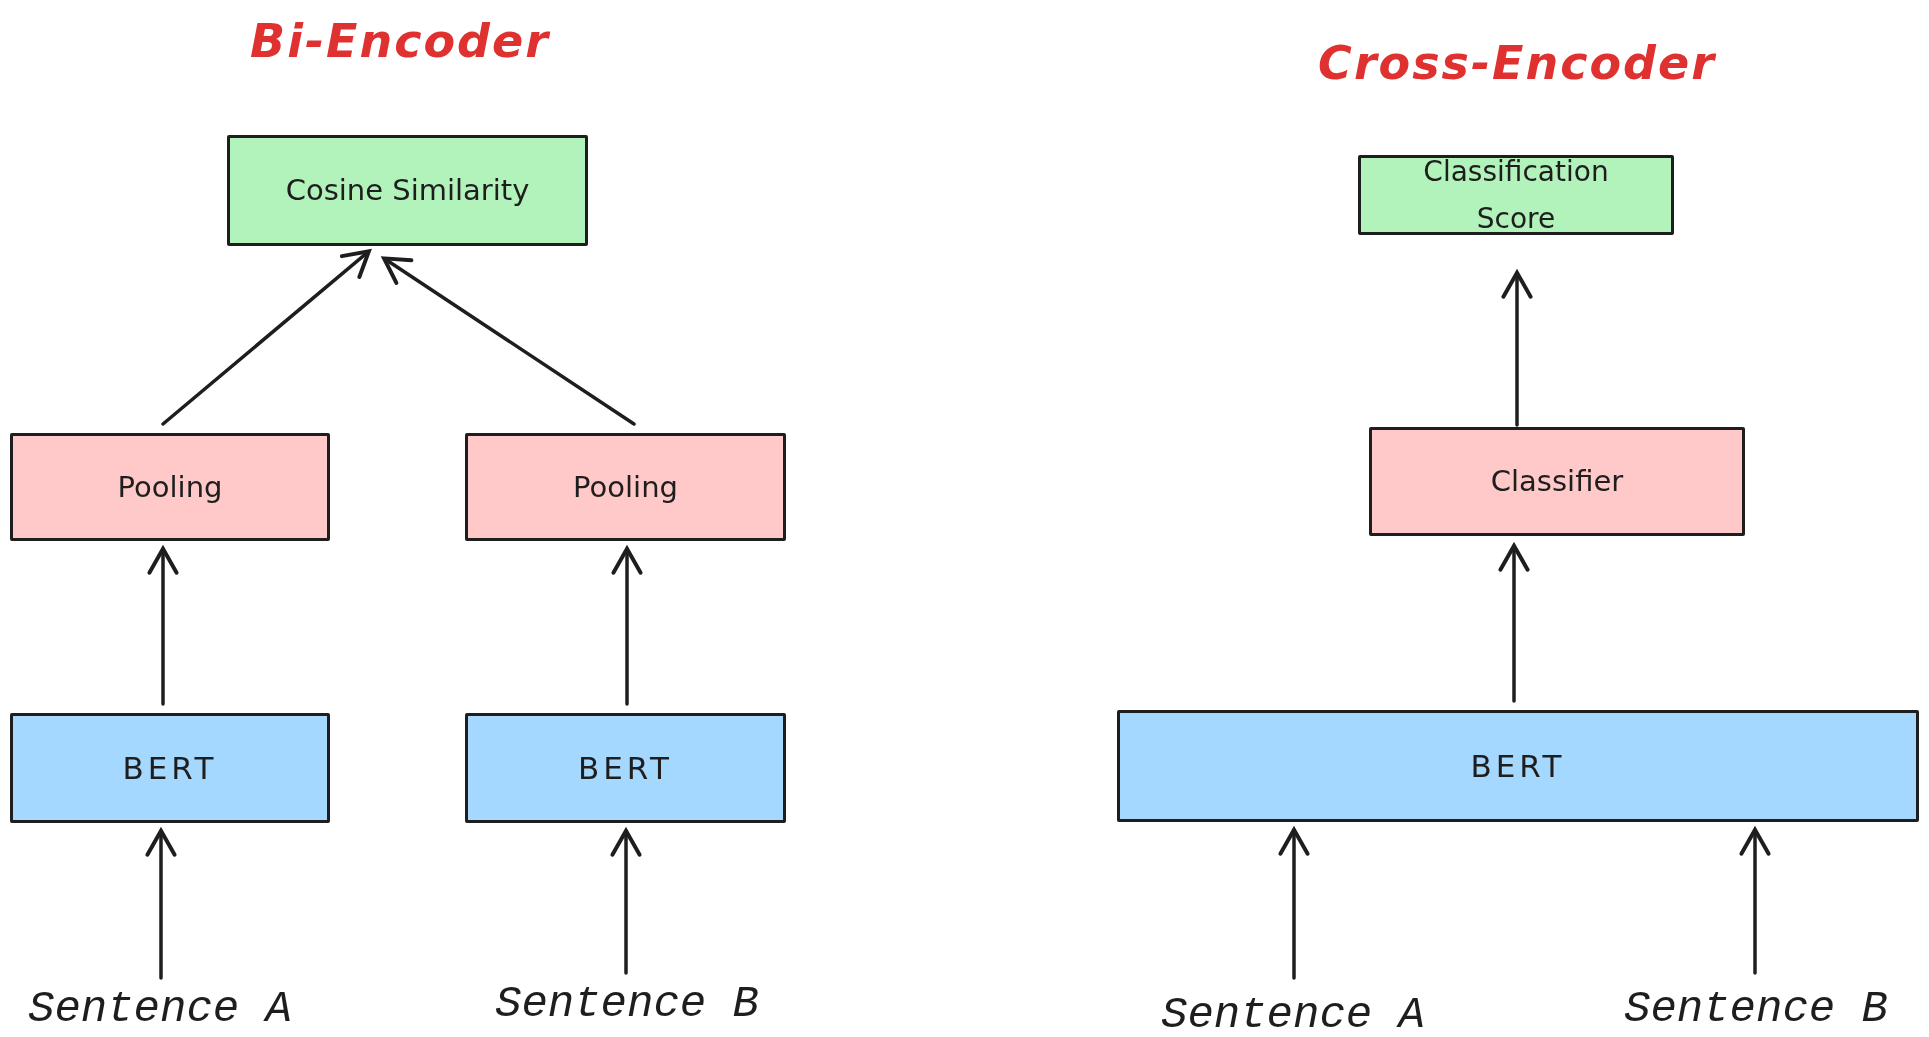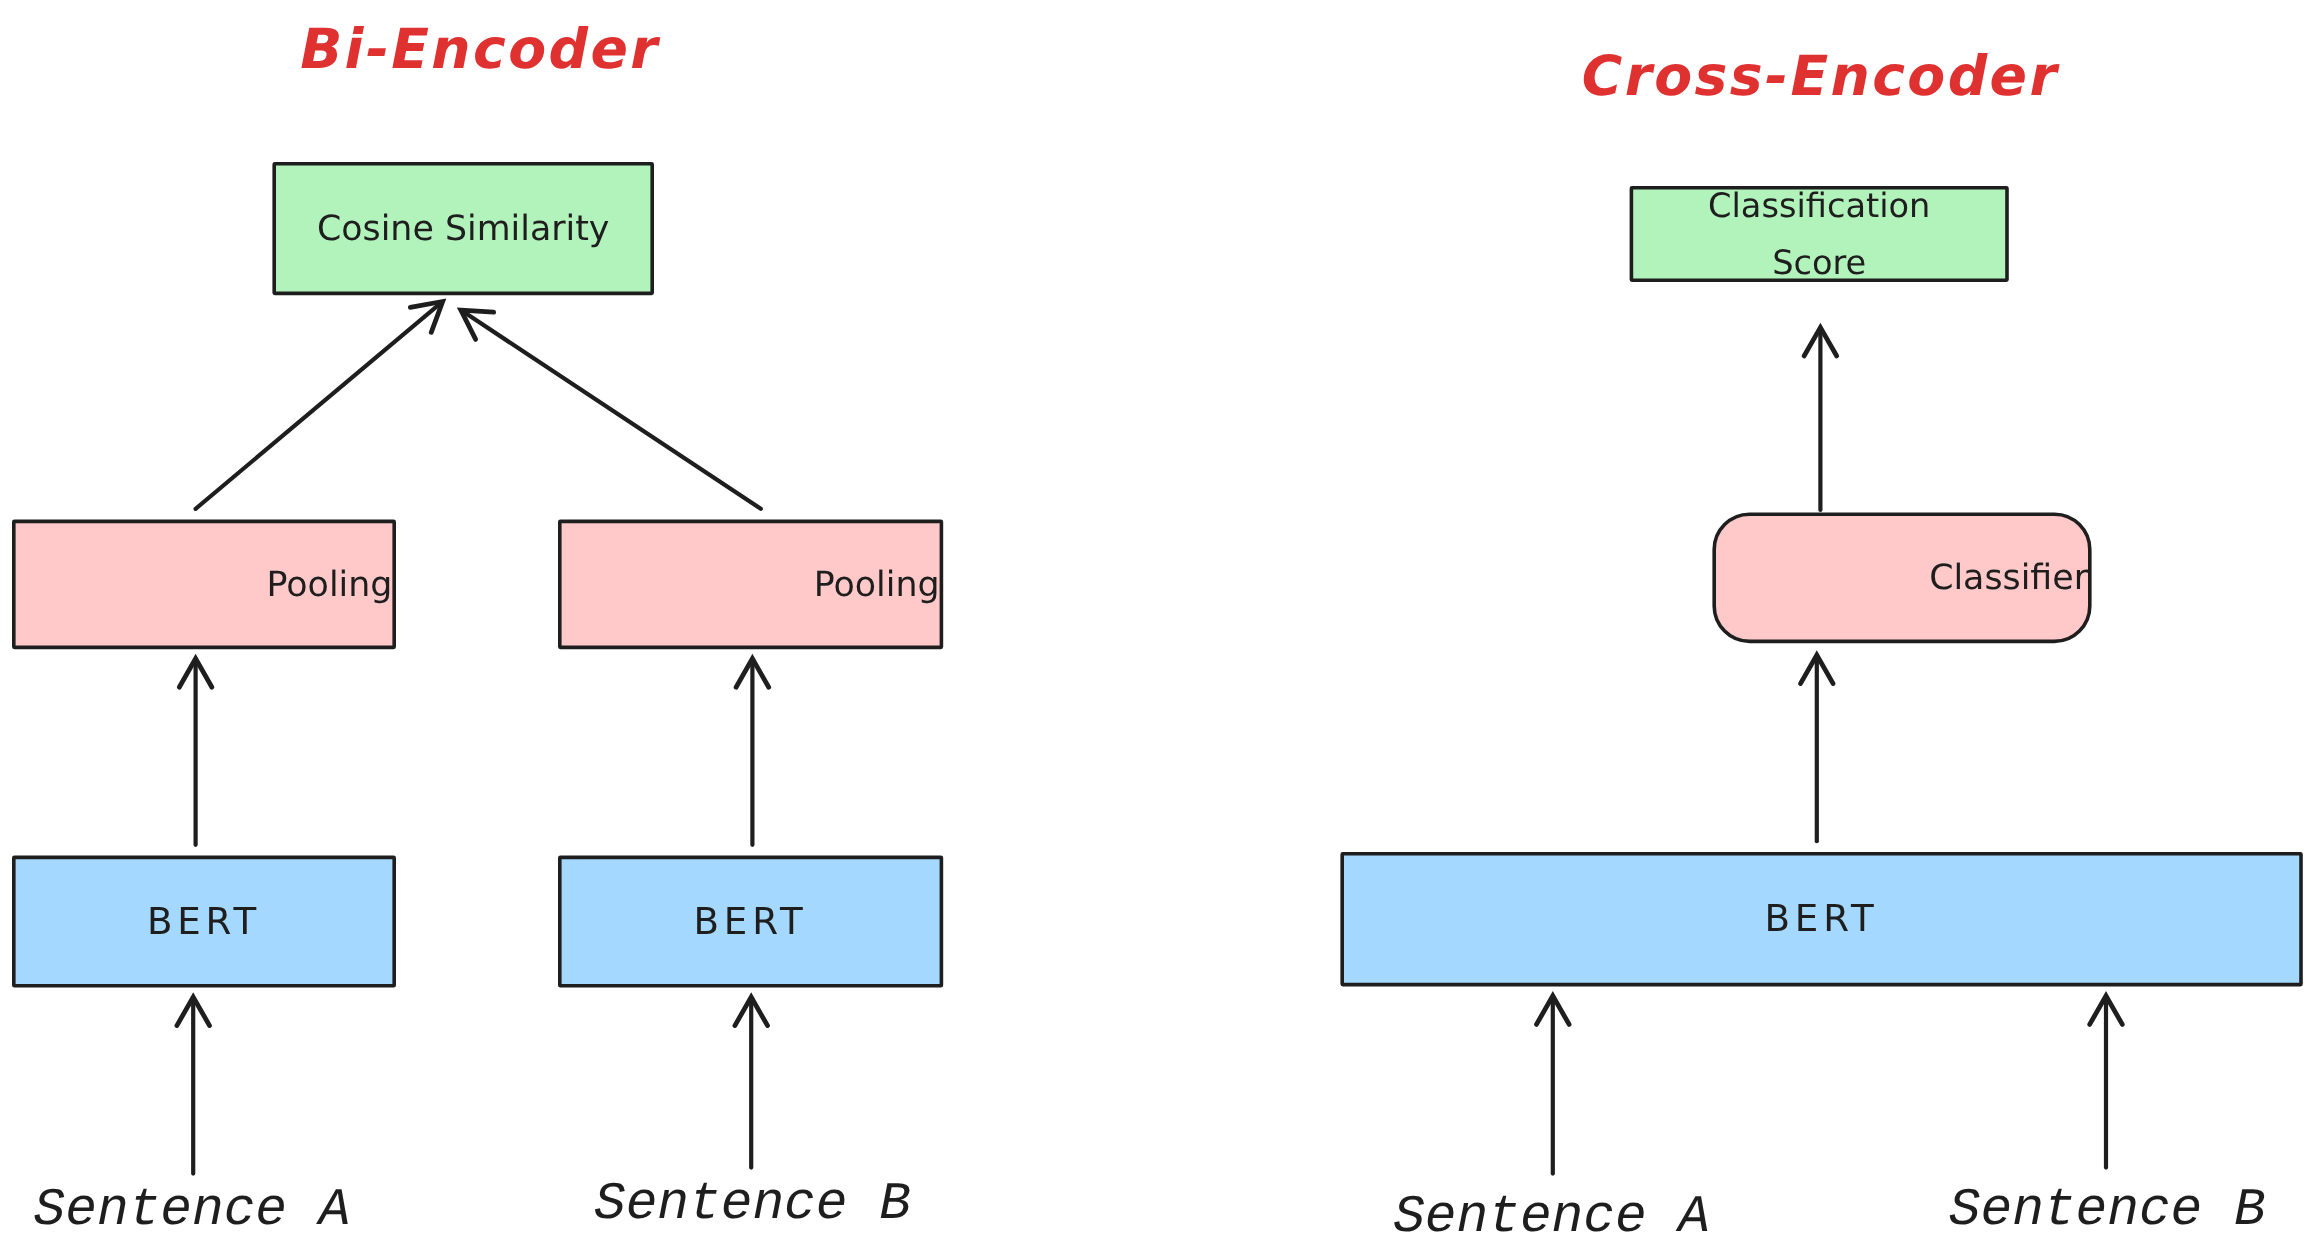--- a/index.html
+++ b/index.html
@@ -41,21 +41,21 @@
     border-radius: 2px;
     display: flex;
     align-items: center;
     justify-content: center;
     text-align: center;
     font-size: 29px;
     line-height: 1.25;
     color: var(--stroke);
   }
   .node.green { background: var(--green-fill); }
-  .node.pink  { background: var(--pink-fill); justify-content: flex-end; }
+  .node.pink  { background: var(--pink-fill); }
   .node.blue  { background: var(--blue-fill); }
   .node .bert-label { letter-spacing: 4px; font-size: 31px; }
   .sentence-label {
     position: absolute;
     transform: translateX(-50%);
     font-size: 44px;
     white-space: nowrap;
     color: var(--stroke);
     font-style: italic;
     font-family: Liberation Mono, monospace;
@@ -74,21 +74,21 @@
   }
 </style>
 </head>
 <body>
 
 <div class="canvas">
 
   <div class="diagram-title" style="left:400px; top:14px;">Bi-Encoder</div>
   <div class="diagram-title" style="left:1517px; top:36px;text-align:right;">Cross-Encoder</div>
 
-  <div class="node green" style="left:227px; top:135px; width:318px; height:111px;">
+  <div class="node green" style="left:227px; top:135px; width:361px; height:111px;">
     <span>Cosine Similarity</span>
   </div>
 
   <div class="node pink" style="left:10px; top:433px; width:320px; height:108px;">
     <span>Pooling</span>
   </div>
 
   <div class="node pink" style="left:465px; top:433px; width:321px; height:108px;">
     <span>Pooling</span>
   </div>
@@ -104,21 +104,21 @@
   <div class="sentence-label" style="left:160px; top:984px;">Sentence A</div>
   <div class="sentence-label" style="left:627px; top:979px;">Sentence B</div>
 
   <div class="node green" style="left:1358px; top:155px; width:316px; height:80px; font-size:28px;">
     <span>
       <span style="display:block;">Classification</span>
       <span style="display:block;margin-top:12px;">Score</span>
     </span>
   </div>
 
-  <div class="node pink" style="left:1427px; top:427px; width:316px; height:109px;border-radius:31px;">
+  <div class="node pink" style="left:1369px; top:427px; width:376px; height:109px;">
     <span>Classifier</span>
   </div>
 
   <div class="node blue" style="left:1117px; top:710px; width:802px; height:112px;">
     <span class="bert-label">BERT</span>
   </div>
 
   <div class="sentence-label" style="left:1293px; top:990px;">Sentence A</div>
   <div class="sentence-label" style="left:1756px; top:984px;">Sentence B</div>
 

